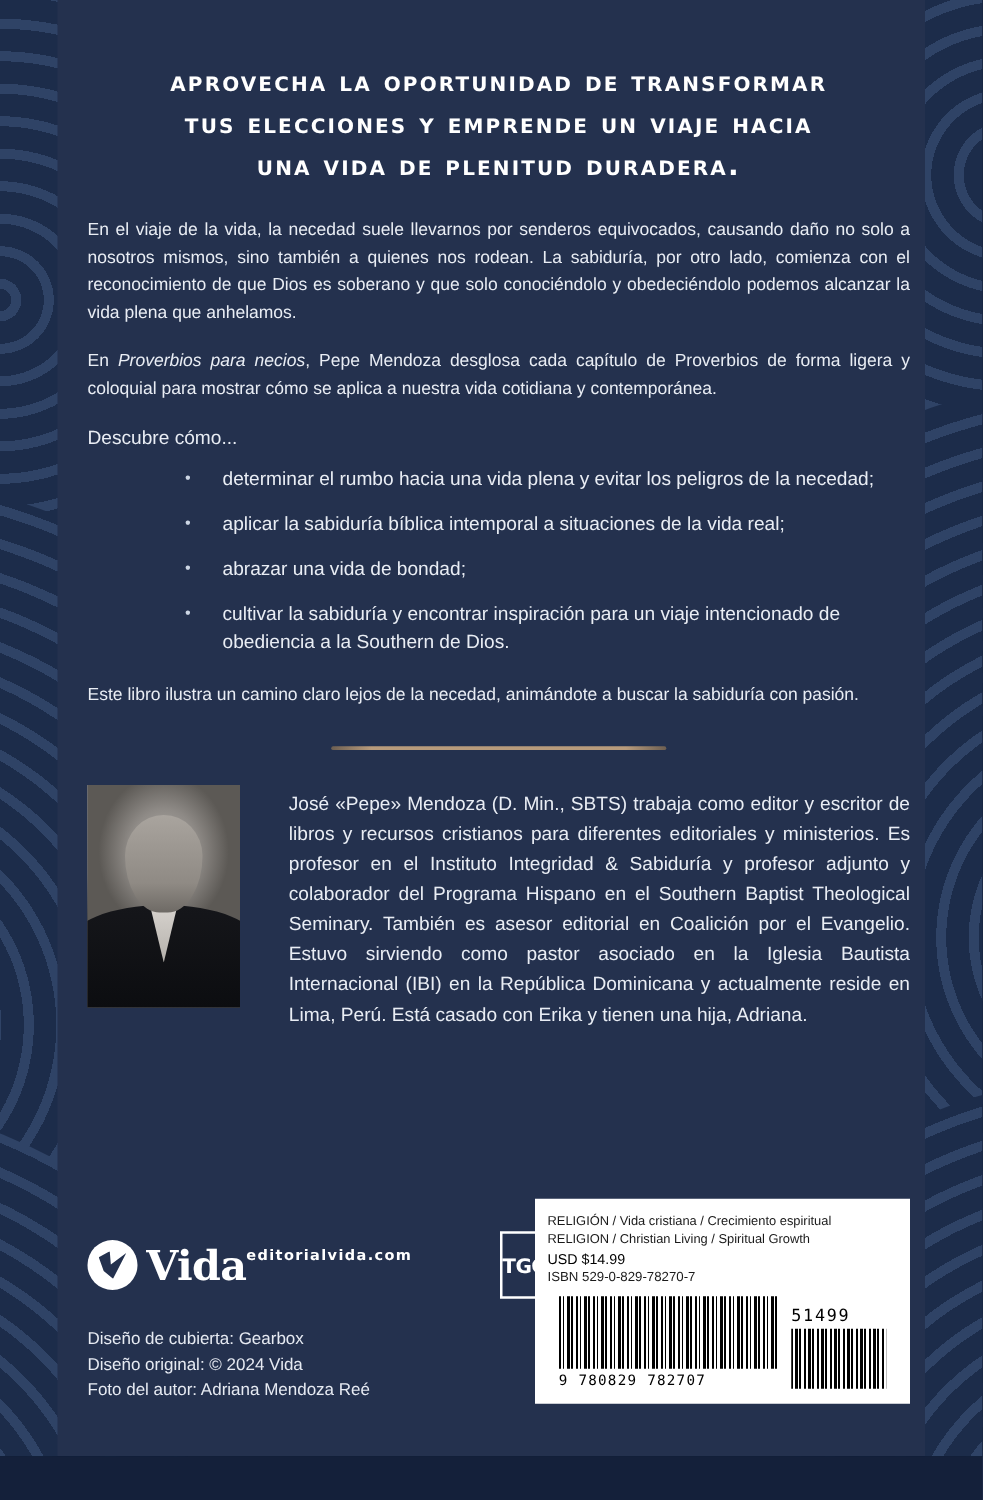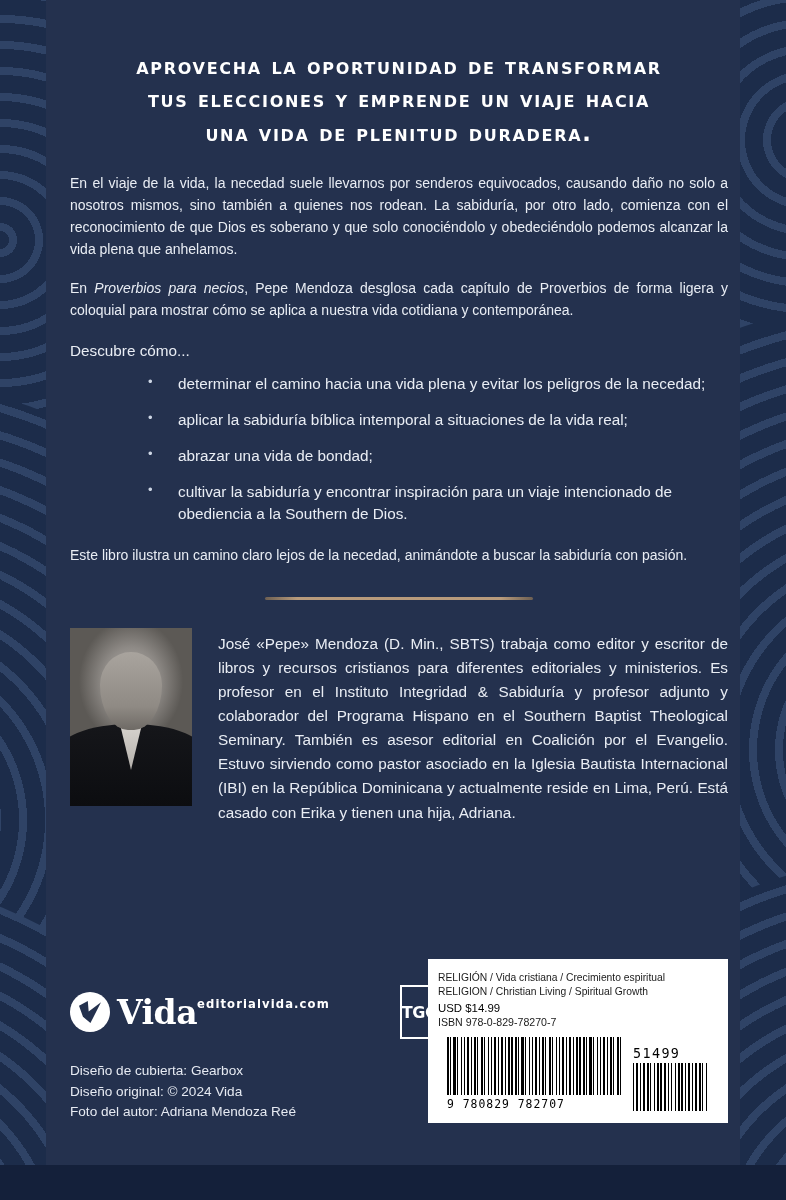--- a/index.html
+++ b/index.html
@@ -138,21 +138,21 @@
     width: 268px;
     height: 3px;
     background: linear-gradient(to right, #6d5f52, #b89b7c 12%, #b89b7c 88%, #6d5f52);
     border-radius: 2px;
   }
 
   
   .author-block {
     display: flex;
     margin-top: 28px;
-    gap: 4px;
+    gap: 17px;
   }
   .author-photo {
     width: 122px;
     height: 178px;
     flex: 0 0 122px;
     background:
       radial-gradient(ellipse 52px 62px at 50% 30%, #b9b5b0 0%, #8e8a86 55%, #5c5955 100%),
       linear-gradient(to bottom, #c9c6c1 0%, #a9a6a2 40%, #3a3a39 60%, #171717 100%);
     position: relative;
     overflow: hidden;
@@ -368,21 +368,21 @@
       <span class="ln">una vida de plenitud duradera.</span>
     </h1>
 
     <p class="body-copy para first">En el viaje de la vida, la necedad suele llevarnos por senderos equivocados, causando daño no solo a nosotros mismos, sino también a quienes nos rodean. La sabiduría, por otro lado, comienza con el reconocimiento de que Dios es soberano y que solo conociéndolo y obedeciéndolo podemos alcanzar la vida plena que anhelamos.</p>
 
     <p class="body-copy para"><span>En </span><span class="italic">Proverbios para necios</span><span>, Pepe Mendoza desglosa cada capítulo de Proverbios de forma ligera y coloquial para mostrar cómo se aplica a nuestra vida cotidiana y contemporánea.</span></p>
 
     <p class="lead-in">Descubre cómo...</p>
 
     <ul class="bullets">
-      <li>determinar el camino hacia una vida plena y evitar los peligros de la necedad;</li>
+      <li>determinar el rumbo hacia una vida plena y evitar los peligros de la necedad;</li>
       <li>aplicar la sabiduría bíblica intemporal a situaciones de la vida real;</li>
       <li>abrazar una vida de bondad;</li>
       <li>cultivar la sabiduría y encontrar inspiración para un viaje intencionado de obediencia a la Southern de Dios.</li>
     </ul>
 
     <p class="body-copy closing">Este libro ilustra un camino claro lejos de la necedad, animándote a buscar la sabiduría con pasión.</p>
 
     <div class="divider-wrap">
       <div class="divider"></div>
     </div>
@@ -419,21 +419,21 @@
         <div>Diseño de cubierta: Gearbox</div>
         <div>Diseño original: © 2024 Vida</div>
         <div>Foto del autor: Adriana Mendoza Reé</div>
       </div>
     </div>
 
     <div class="barcode-card">
       <div class="bisac">RELIGIÓN / Vida cristiana / Crecimiento espiritual</div>
       <div class="bisac">RELIGION / Christian Living / Spiritual Growth</div>
       <div class="price">USD $14.99</div>
-      <div class="isbn-text">ISBN 978-0-829-78270-7</div>
+      <div class="isbn-text">ISBN 529-0-829-78270-7</div>
 
       <div class="barcodes">
         <div class="bc-main">
           <div class="bc-bars"></div>
           <div class="bc-num">9 780829 782707</div>
         </div>
         <div class="bc-addon">
           <div class="bc-addon-num">51499</div>
           <div class="bc-bars"></div>
         </div>

